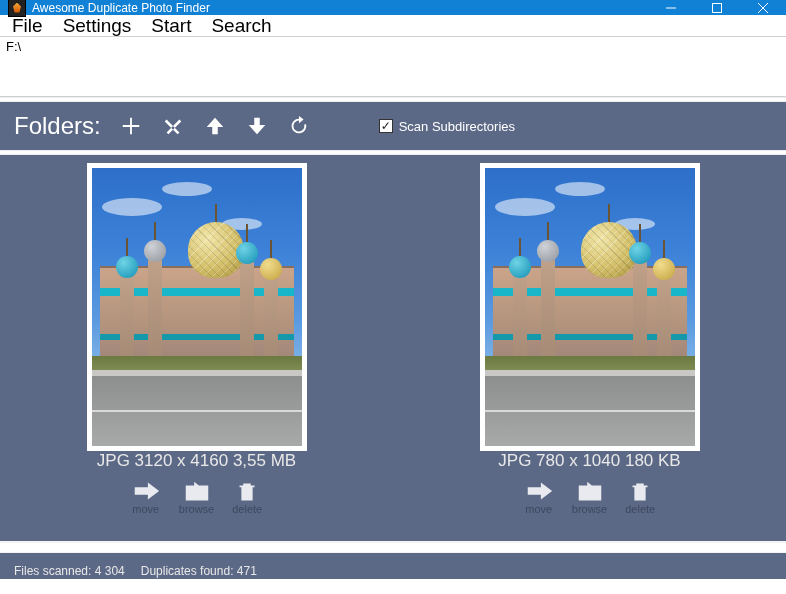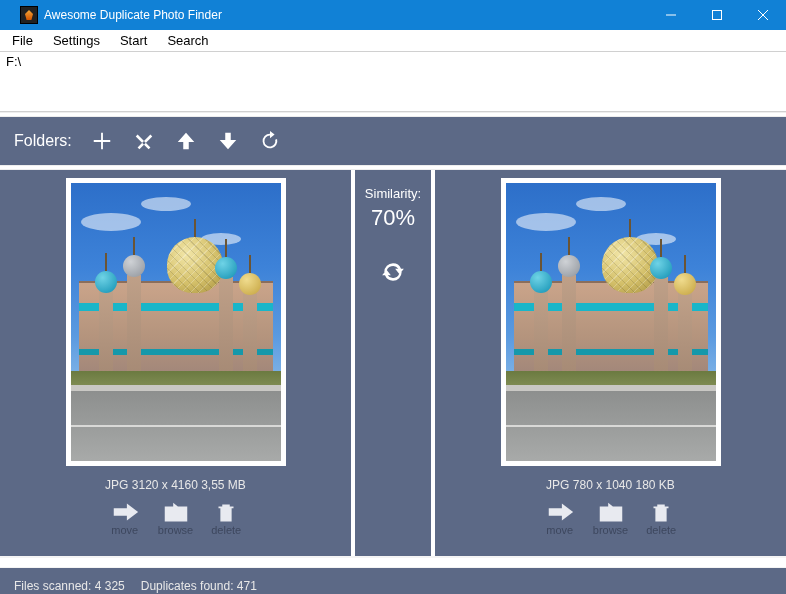--- a/index.html
+++ b/index.html
@@ -1,29 +1,29 @@
 <!DOCTYPE html>
 <html><head>
 <meta charset="utf-8">
 <style>
   * { box-sizing: border-box; margin: 0; padding: 0; }
   body { font-family: "Segoe UI", Tahoma, sans-serif; font-size: 13px; background: #fff; width: 786px; height: 594px; overflow: hidden; }
-  .titlebar { height: 30px; background: #1181d6; color: #fff; display: flex; align-items: center; padding-left: 20px; }
+  .titlebar { height: 15px; background: #1181d6; color: #fff; display: flex; align-items: center; padding-left: 8px; }
   .titlebar .app-icon { width: 18px; height: 18px; background: #222; border: 1px solid #000; margin-right: 6px; display:flex;align-items:center;justify-content:center;}
   .titlebar .app-icon::before{content:"";width:8px;height:10px;background:linear-gradient(#f4a638,#d35400);clip-path:polygon(50% 0,100% 40%,80% 100%,20% 100%,0 40%);}
   .titlebar .title { font-size: 12px; }
   .winbtns { margin-left: auto; display: flex; }
   .winbtn { width: 46px; height: 30px; display:flex;align-items:center;justify-content:center; color:#fff; }
   .winbtn svg { width:12px;height:12px;stroke:#fff;stroke-width:1;fill:none;}
   .menubar { height: 22px; border-bottom: 1px solid #d0d0d0; display:flex; align-items:center; padding: 0 4px; gap: 4px; }
-  .menubar span { padding: 2px 8px; font-size: 13px; }
+  .menubar span { padding: 2px 8px; font-size: 19px; }
   .pathbox { height: 60px; border-bottom: 1px solid #d0d0d0; padding: 2px 6px; font-size: 13px; font-family: Tahoma, sans-serif; }
   .divider { height: 5px; background: #fff; border-top:1px solid #eee; border-bottom:1px solid #eee;}
   .toolbar { height: 48px; background: #5c6986; display:flex; align-items:center; padding: 0 14px; gap: 18px; color:#fff; }
-  .toolbar .lbl { font-size: 16px; font-weight:300; }
+  .toolbar .lbl { font-size: 24px; font-weight:300; }
   .toolbar .tbtn { width:24px;height:24px; display:flex;align-items:center;justify-content:center; cursor:pointer;}
   .toolbar .tbtn svg{width:22px;height:22px;fill:#fff;}
   .startbtn { background:#fff; color:#333; border:1px solid #3a4660; padding:6px 28px; font-size:14px; margin-left:30px; cursor:pointer;}
   .scansub { display:flex;align-items:center;gap:6px; margin-left:50px; font-size:13px;}
   .scansub .chk{width:14px;height:14px;background:#fff;border:1px solid #333;display:flex;align-items:center;justify-content:center;}
   .scansub .chk::after{content:"✓";color:#222;font-size:12px;line-height:1;}
   .content { height: 386px; background:#5c6986; display:flex; }
   .pane { flex:1; display:flex; flex-direction:column; align-items:center; padding-top:8px; color:#fff;}
   .photo { background:#fff; padding:5px; }
   .photo .img { width:210px; height:278px; position:relative; overflow:hidden;}
@@ -40,21 +40,21 @@
   .d-main{width:56px;height:56px;left:96px;bottom:168px;background:radial-gradient(circle at 35% 30%,#f2e6a8,#d4c06a 55%,#a58e3c);}
   .d-main::after{content:"";position:absolute;inset:0;border-radius:inherit;background:repeating-linear-gradient(45deg,rgba(0,0,0,0) 0 5px,rgba(0,0,0,0.12) 5px 6px),repeating-linear-gradient(-45deg,rgba(255,255,255,0) 0 5px,rgba(255,255,255,0.25) 5px 6px);}
   .tower{position:absolute;bottom:90px;width:14px;background:linear-gradient(#bfa088,#a78b76);}
   .tw1{left:28px;height:80px;} .tw2{left:56px;height:96px;} .tw3{left:148px;height:94px;} .tw4{left:172px;height:78px;}
   .cap{position:absolute;width:22px;height:22px;border-radius:50%;}
   .c-blue{background:radial-gradient(circle at 35% 30%,#6fd3e6,#1190b2);}
   .c-gold{background:radial-gradient(circle at 35% 30%,#f0dc8e,#c4a23e);}
   .c-gray{background:radial-gradient(circle at 35% 30%,#cfd2d6,#8f949b);}
   .c1{left:24px;bottom:168px;} .c2{left:52px;bottom:184px;} .c3{left:144px;bottom:182px;} .c4{left:168px;bottom:166px;}
   .spire{position:absolute;width:2px;height:18px;background:#6b5433;}
-  .meta{margin-top:12px;font-size:12px;color:#e8e8e8;}
+  .meta{margin-top:0;font-size:17px;color:#e8e8e8;}
   .actions{display:flex;gap:18px;margin-top:8px;}
   .action{display:flex;flex-direction:column;align-items:center;gap:0;color:#d9dbe3;font-size:11px;cursor:pointer;}
   .action svg{width:30px;height:24px;fill:#e8eaf0;}
   .action .albl{color:#3d475e;font-size:11px;}
   .midcol{width:84px;background:#5c6986;border-left:4px solid #fff;border-right:4px solid #fff;display:flex;flex-direction:column;align-items:center;padding-top:16px;color:#fff;}
   .midcol .siml{font-size:13px;} .midcol .pct{font-size:22px;margin-top:4px;}
   .midcol .swap{margin-top:28px;cursor:pointer;}
   .midcol .swap svg{width:26px;height:26px;fill:#fff;}
   .status{height:26px;background:#5c6986;color:#e8e8e8;font-size:12px;display:flex;align-items:flex-end;padding:0 14px 1px;gap:16px;}
   .splitter{ height:12px; background:#fff; border-top:2px solid #f4f4f4; border-bottom:1px solid #f4f4f4;}
@@ -118,20 +118,24 @@
   <div class="tbtn">
       <svg viewBox="0 0 24 24">
         <path d="M12 21L3 11h6V3h6v8h6z"></path>
       </svg>
     </div>
   <div class="tbtn">
       <svg viewBox="0 0 24 24">
         <path d="M12 4a8 8 0 1 0 7.7 5.9l-2 .6A6 6 0 1 1 12 6v3l5-4-5-4z"></path>
       </svg>
     </div>
+  <div class="scansub">
+    <div class="chk"></div>
+    <span>Scan Subdirectories</span>
+  </div>
 </div>
 
 <div class="divider"></div>
 
 <div class="content">
   <div class="pane">
     <div class="photo">
       <div class="img">
         <div class="sky"></div>
         <div class="cloud" style="width:60px;height:18px;left:10px;top:30px;"></div>
@@ -174,27 +178,20 @@
         </div>
       <div class="action">
           <svg viewBox="0 0 32 24">
             <path d="M8 6h16v2H8zM10 8h12v14H10zM13 10h1v10h-1zm3 0h1v10h-1zm3 0h1v10h-1zM12 4h8v2h-8z"></path>
           </svg>
           <span class="albl">delete</span>
         </div>
     </div>
   </div>
 
-  <div class="midcol">
-    <div class="siml">Similarity:</div>
-    <div class="pct">70%</div>
-    <div class="swap"><svg viewBox="0 0 24 24">
-          <path d="M12 4a8 8 0 0 1 7.4 5H22l-4 5-4-5h2.9A6 6 0 0 0 6 12H4a8 8 0 0 1 8-8zm0 16a8 8 0 0 1-7.4-5H2l4-5 4 5H7.1A6 6 0 0 0 18 12h2a8 8 0 0 1-8 8z"></path>
-        </svg></div>
-  </div>
 
   <div class="pane">
     <div class="photo">
       <div class="img">
         <div class="sky"></div>
         <div class="cloud" style="width:60px;height:18px;left:10px;top:30px;"></div>
         <div class="cloud" style="width:40px;height:12px;left:130px;top:50px;"></div>
         <div class="cloud" style="width:50px;height:14px;left:70px;top:14px;"></div>
         <div class="bld"></div>
         <div class="tower tw1"></div>
@@ -237,15 +234,15 @@
           </svg>
           <span class="albl">delete</span>
         </div>
     </div>
   </div>
 </div>
 
 <div class="splitter"></div>
 
 <div class="status">
-  <span>Files scanned: 4 325</span>
+  <span>Files scanned: 4 304</span>
   <span>Duplicates found: 471</span>
 </div>
 
 </body></html>

